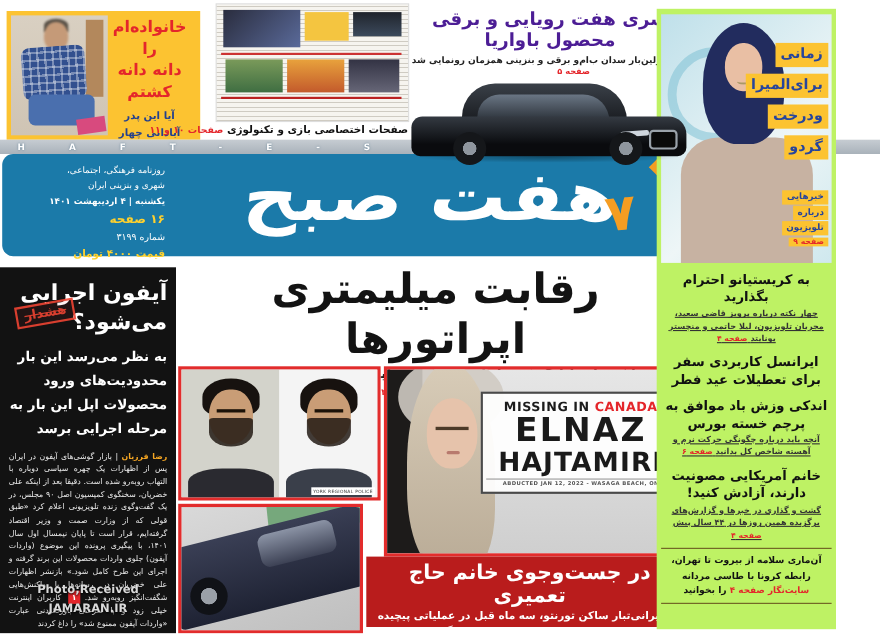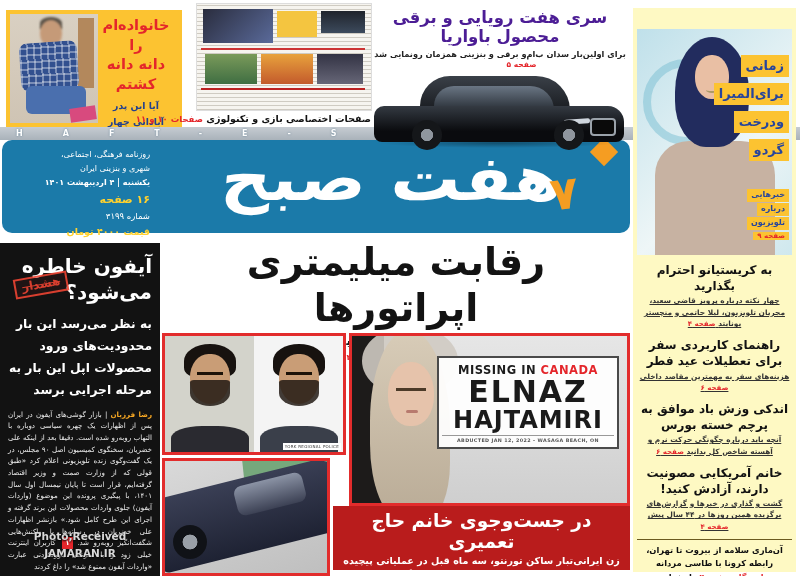--- a/index.html
+++ b/index.html
@@ -119,21 +119,21 @@
   .cr-car{position:absolute;left:-14px;top:16px;width:200px;height:74px;background:linear-gradient(#3a3f55,#1e2233);border-radius:18px 30px 8px 8px;transform:rotate(-14deg);}
   .cr-win{position:absolute;left:70px;top:18px;width:70px;height:30px;background:linear-gradient(#8b93a5,#3c4154);border-radius:8px;transform:rotate(-14deg);}
   .cr-wheel{position:absolute;left:8px;top:64px;width:34px;height:34px;border-radius:50%;background:radial-gradient(circle,#9aa0a8 0 30%,#101217 32%);}
 
   
   .banner{left:333px;top:506px;width:297px;height:64px;background:#b91c1c;color:#fff;box-sizing:border-box;padding:4px 10px;text-align:center;}
   .bn-h{font-size:18.5px;font-weight:bold;}
   .bn-s{margin-top:2px;font-size:9.6px;font-weight:bold;line-height:1.5;}
 
   
-  .rcol{left:633px;top:8px;width:163px;height:564px;background:#fef9c3;box-sizing:border-box;padding:21px 4px;z-index:4;}
+  .rcol{left:597px;top:8px;width:163px;height:564px;background:#bef264;box-sizing:border-box;padding:5px 4px;z-index:4;}
   .rphoto{position:relative;width:100%;height:226px;background:linear-gradient(135deg,#bfe0ea,#eef6f7 60%,#cfe8ee);overflow:hidden;}
   .rp-ring{position:absolute;left:6px;top:30px;width:70px;height:70px;border:8px solid rgba(120,190,210,.5);border-radius:50%;}
   .rp-coat{position:absolute;left:50%;bottom:-6px;width:120px;height:120px;margin-left:-60px;background:#c7b2a2;border-radius:34px 34px 0 0;}
   .rp-hijab{position:absolute;left:50%;top:8px;width:74px;height:110px;margin-left:-40px;background:#222c5e;border-radius:50% 50% 42% 42%;}
   .rp-face{position:absolute;left:50%;top:26px;width:34px;height:44px;margin-left:-20px;background:#e9bfa4;border-radius:48%;}
   .rp-smile{position:absolute;left:50%;top:58px;width:12px;height:4px;margin-left:-9px;border-bottom:2px solid #a96;border-radius:50%;}
   .chip{position:absolute;right:3px;background:#fcc331;color:#27459c;font-weight:bold;font-size:13px;padding:0 5px;line-height:1.7;}
   .c0{top:26px;} .c1{top:54px;} .c2{top:82px;} .c3{top:110px;}
   .subchip{position:absolute;right:3px;background:#fcc331;color:#27459c;font-weight:bold;font-size:8px;padding:0 4px;line-height:1.6;}
   .s0{top:160px;} .s1{top:174px;} .s2{top:188px;}
@@ -216,21 +216,21 @@
   <div class="abs main-head" dir="rtl">
     <div class="main-h1">رقابت میلیمتری اپراتورها</div>
     <div class="main-h2">
       <span>بازار داغ دیتا و اپلیکیشن‌ها باعث پیشروی ایرانسل در مقابل همراه اول شده است</span>
       <span class="red">صفحه ۲</span>
     </div>
   </div>
 
   <div class="abs iphone" dir="rtl">
     <div class="ip-head">
-      <div>آیفون خاطره</div>
+      <div>آیفون اجرایی</div>
       <div>می‌شود؟</div>
       <span class="ip-stamp">هشدار</span>
     </div>
     <div class="ip-lede">به نظر می‌رسد این بار محدودیت‌های ورود محصولات اپل این بار به مرحله اجرایی برسد</div>
     <div class="ip-body">
       <span class="ip-byline">رضا فرزیان</span>
       <span> | </span>
       <span>بازار گوشی‌های آیفون در ایران پس از اظهارات یک چهره سیاسی دوباره با التهاب روبه‌رو شده است. دقیقا بعد از اینکه علی خضریان، سخنگوی کمیسیون اصل ۹۰ مجلس، در یک گفت‌وگوی زنده تلویزیونی اعلام کرد «طبق قولی که از وزارت صمت و وزیر اقتصاد گرفته‌ایم، قرار است تا پایان نیمسال اول سال ۱۴۰۱، با پیگیری پرونده این موضوع (واردات آیفون) جلوی واردات محصولات این برند گرفته و اجرای این طرح کامل شود.» بازنشر اظهارات علی خضریان در رسانه‌ها با واکنش‌هایی شگفت‌انگیز روبه‌رو شد.</span>
       <span class="ip-marker">۱</span>
       <span>کاربران اینترنت خیلی زود و با سرعتی باورنکردنی عبارت «واردات آیفون ممنوع شد» را داغ کردند</span>
@@ -307,25 +307,21 @@
     </div>
 
     <div class="story">
       <div class="st-t">به کریستیانو احترام بگذارید</div>
       <div class="st-s">
         <span>چهار نکته درباره پرویز قاضی سعید، مجریان تلویزیون، لیلا حاتمی و منچستر یونایتد</span>
         <span class="red">صفحه ۴</span>
       </div>
     </div>
     <div class="story">
-      <div class="st-t">راهنمای کاربردی سفر برای تعطیلات عید فطر</div>
-      <div class="st-s">
-        <span>هزینه‌های سفر به مهمترین مقاصد داخلی</span>
-        <span class="red">صفحه ۶</span>
-      </div>
+      <div class="st-t">ایرانسل کاربردی سفر برای تعطیلات عید فطر</div>
     </div>
     <div class="story">
       <div class="st-t">اندکی وزش باد موافق به پرچم خسته بورس</div>
       <div class="st-s">
         <span>آنچه باید درباره چگونگی حرکت نرم و آهسته شاخص کل بدانید</span>
         <span class="red">صفحه ۶</span>
       </div>
     </div>
     <div class="story">
       <div class="st-t">خانم آمریکایی مصونیت دارند، آزادش کنید!</div>

